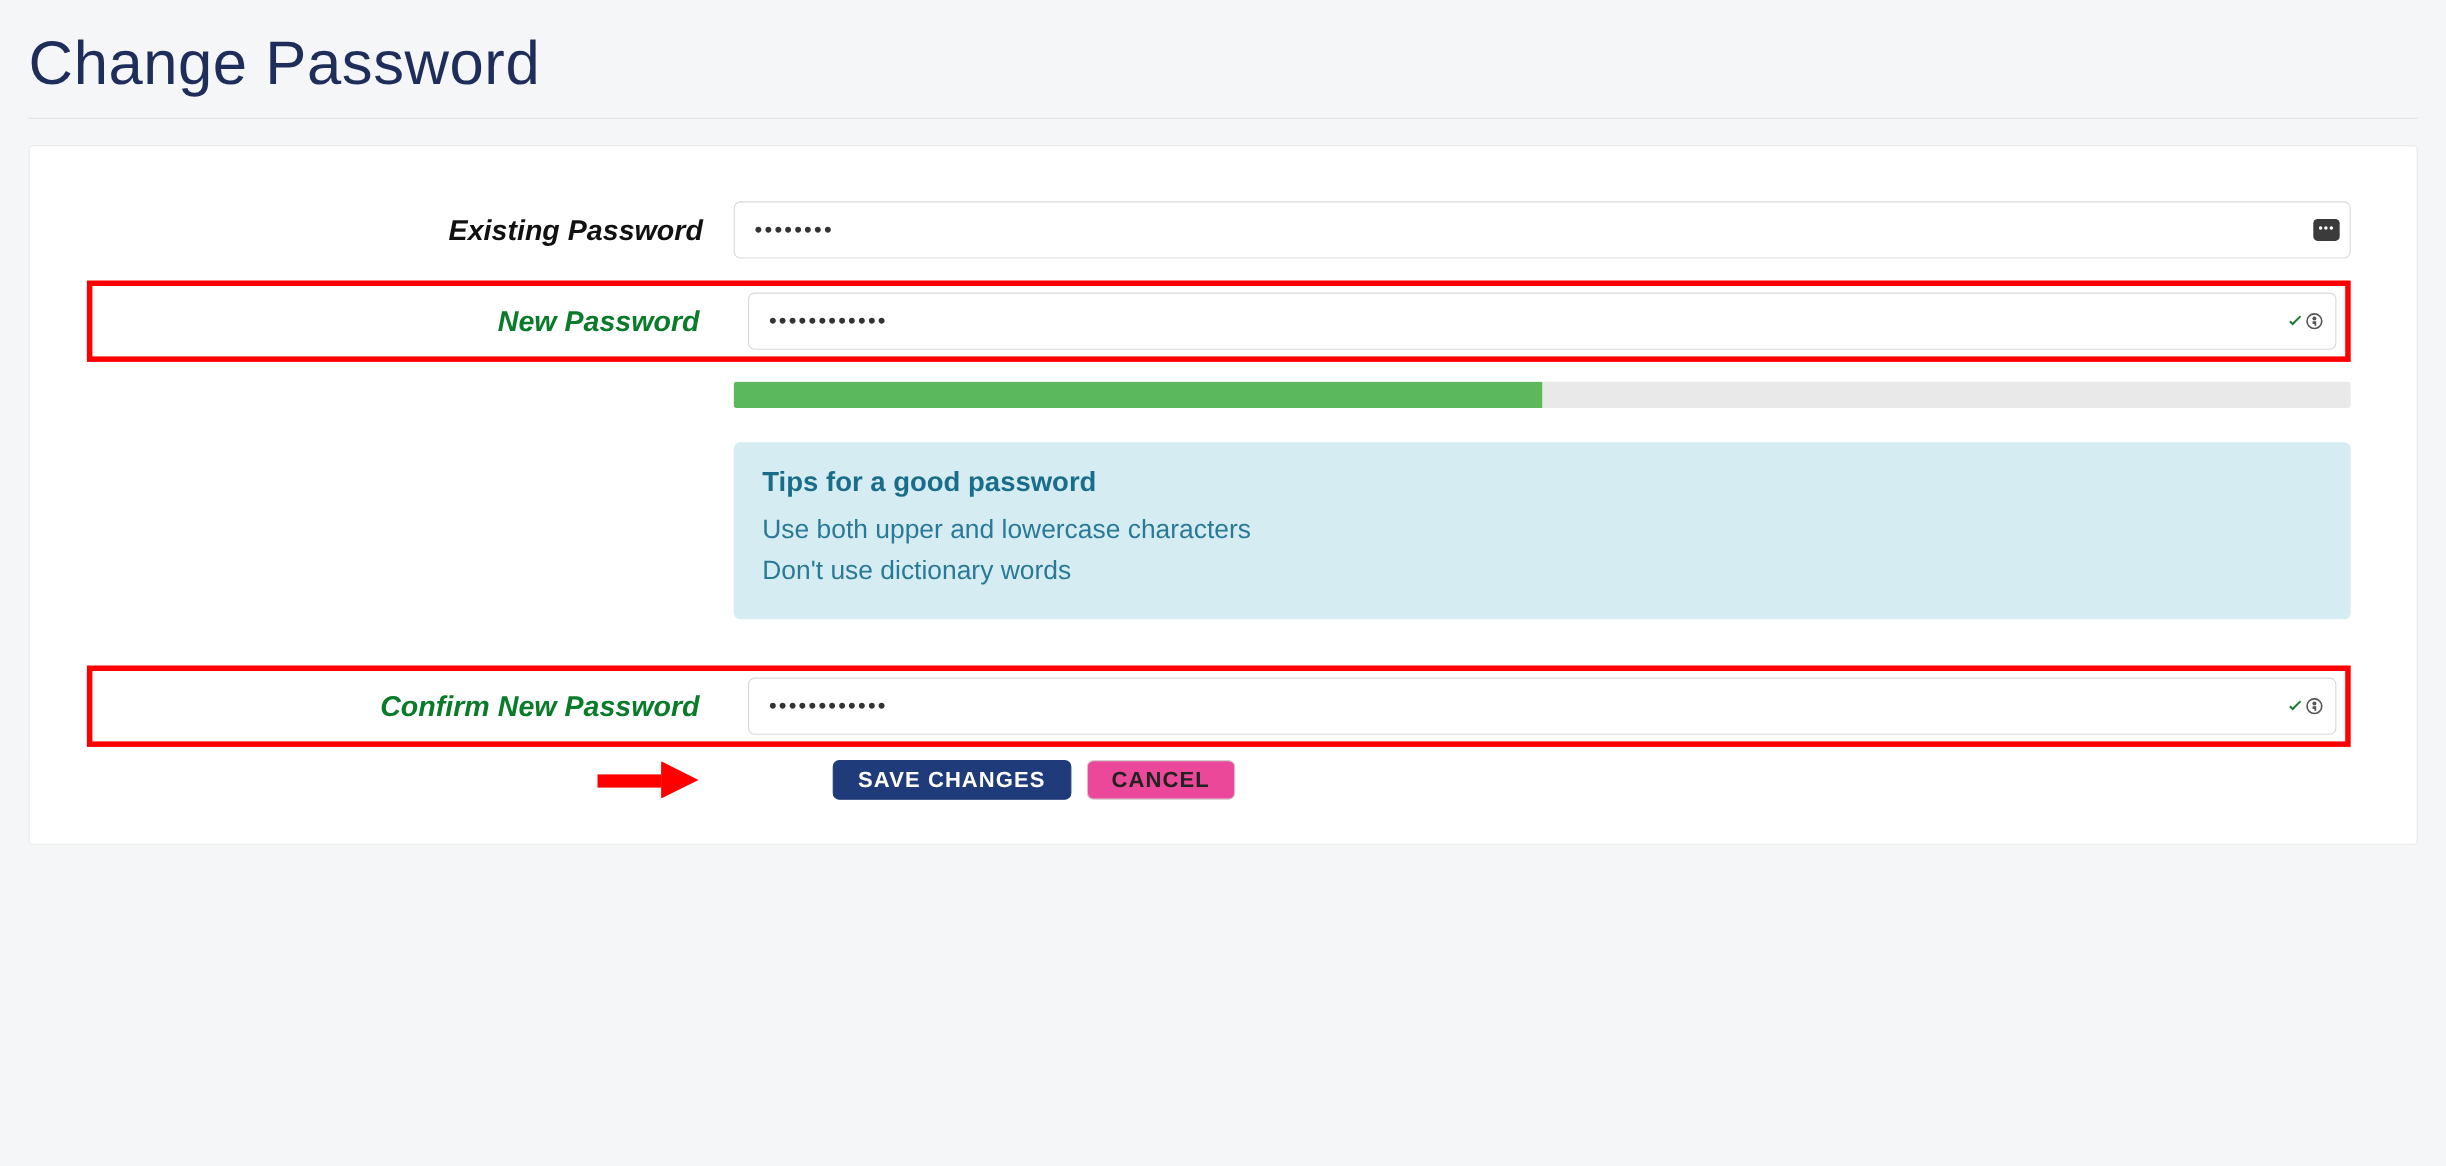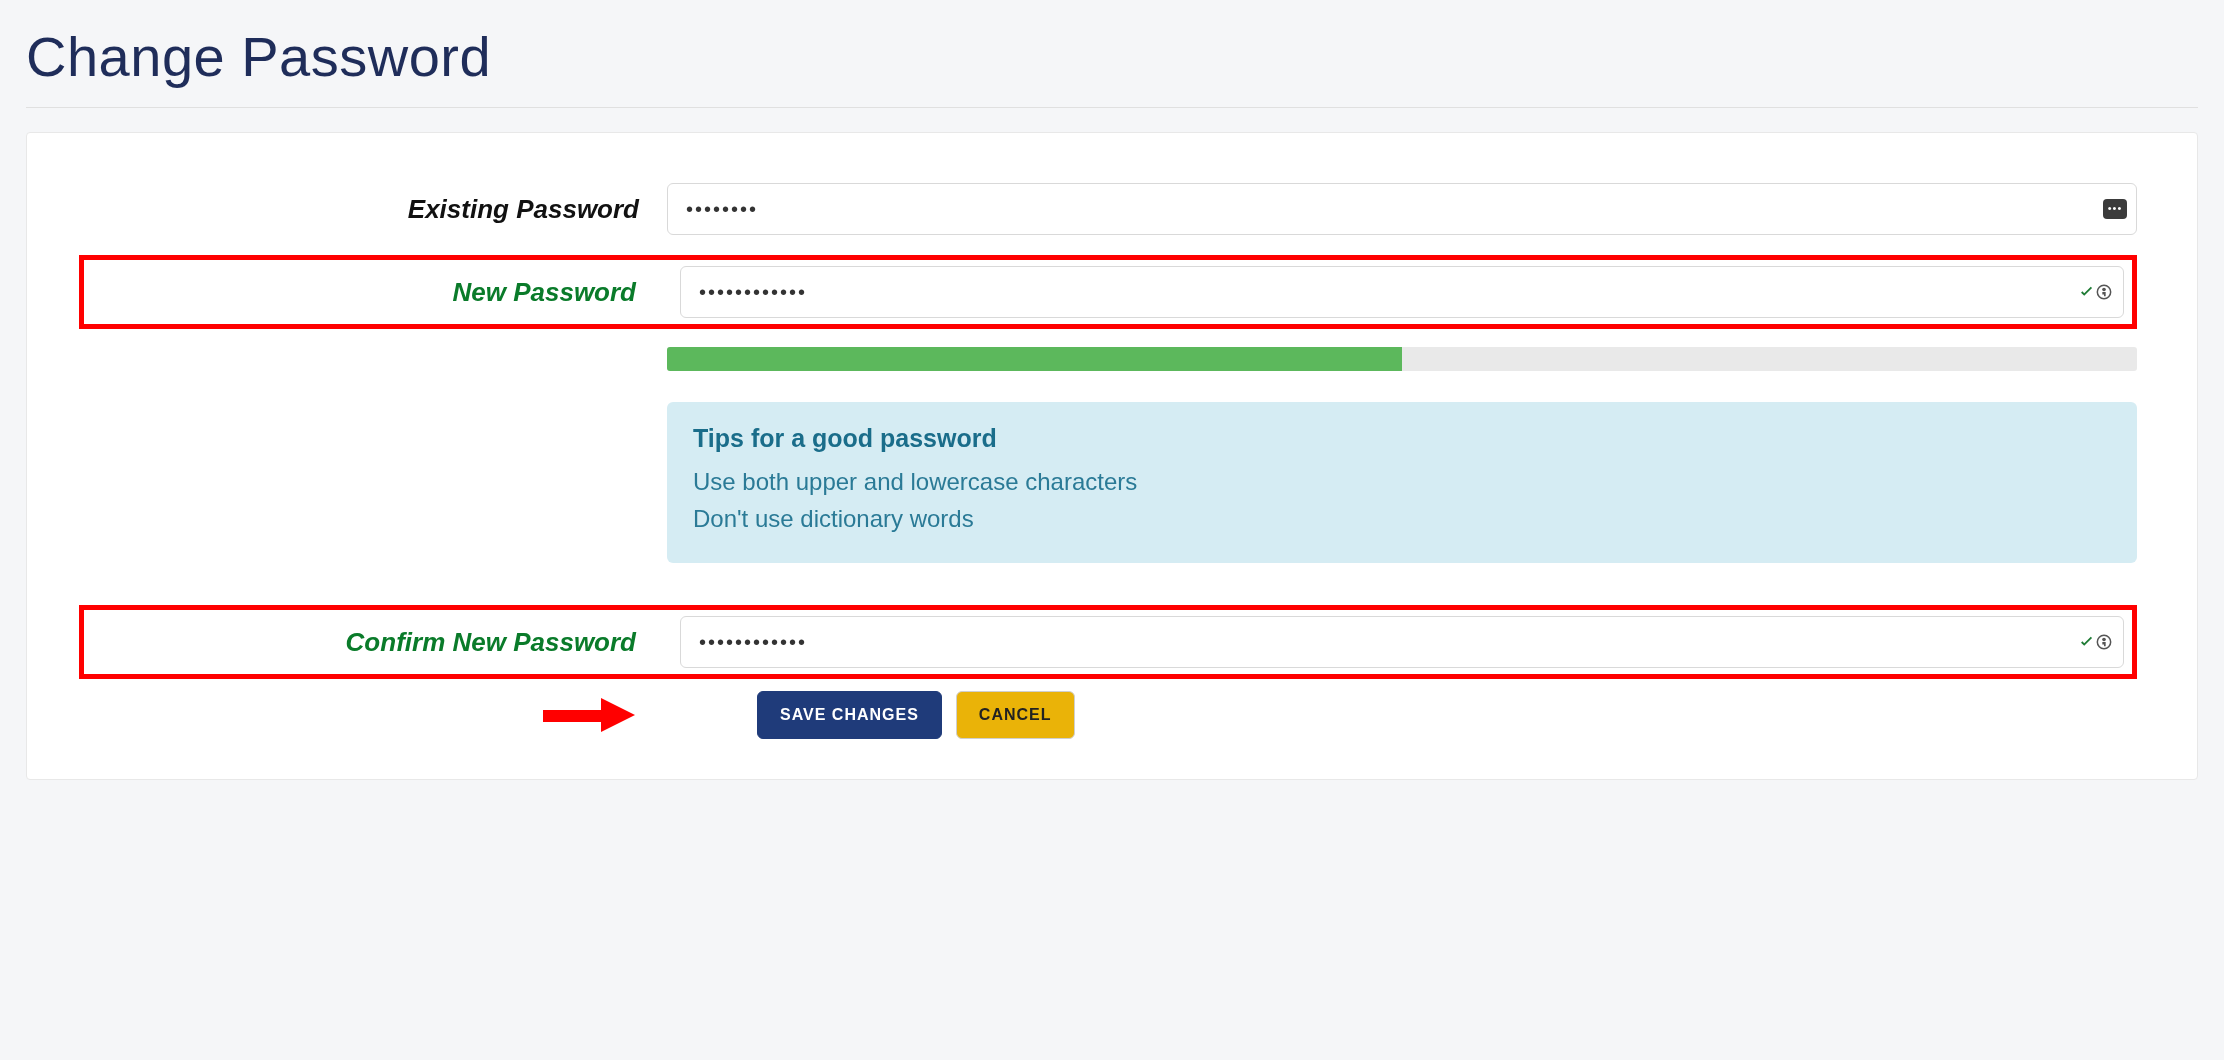--- a/index.html
+++ b/index.html
@@ -155,37 +155,37 @@
       align-items: center;
       padding-right: 4px;
     }
     .actions {
       flex: 1;
       display: flex;
       gap: 14px;
       padding-left: 90px;
     }
     .btn {
-      height: 48px;
+      height: 36px;
       padding: 0 22px;
-      font-size: 16px;
+      font-size: 20px;
       font-weight: 700;
       letter-spacing: 1px;
       border-radius: 6px;
       cursor: pointer;
       border: 1px solid transparent;
       font-family: inherit;
     }
     .btn-primary {
       background: #1f3b7a;
       color: #fff;
       border-color: #1f3b7a;
     }
     .btn-secondary {
-      background: #eab308;
+      background: #ec4899;
       color: #222;
       border-color: #cfcfcf;
     }
   </style>
 </head>
 <body>
 
 <div class="page">
 
   <h1 class="page-title">Change Password</h1>

